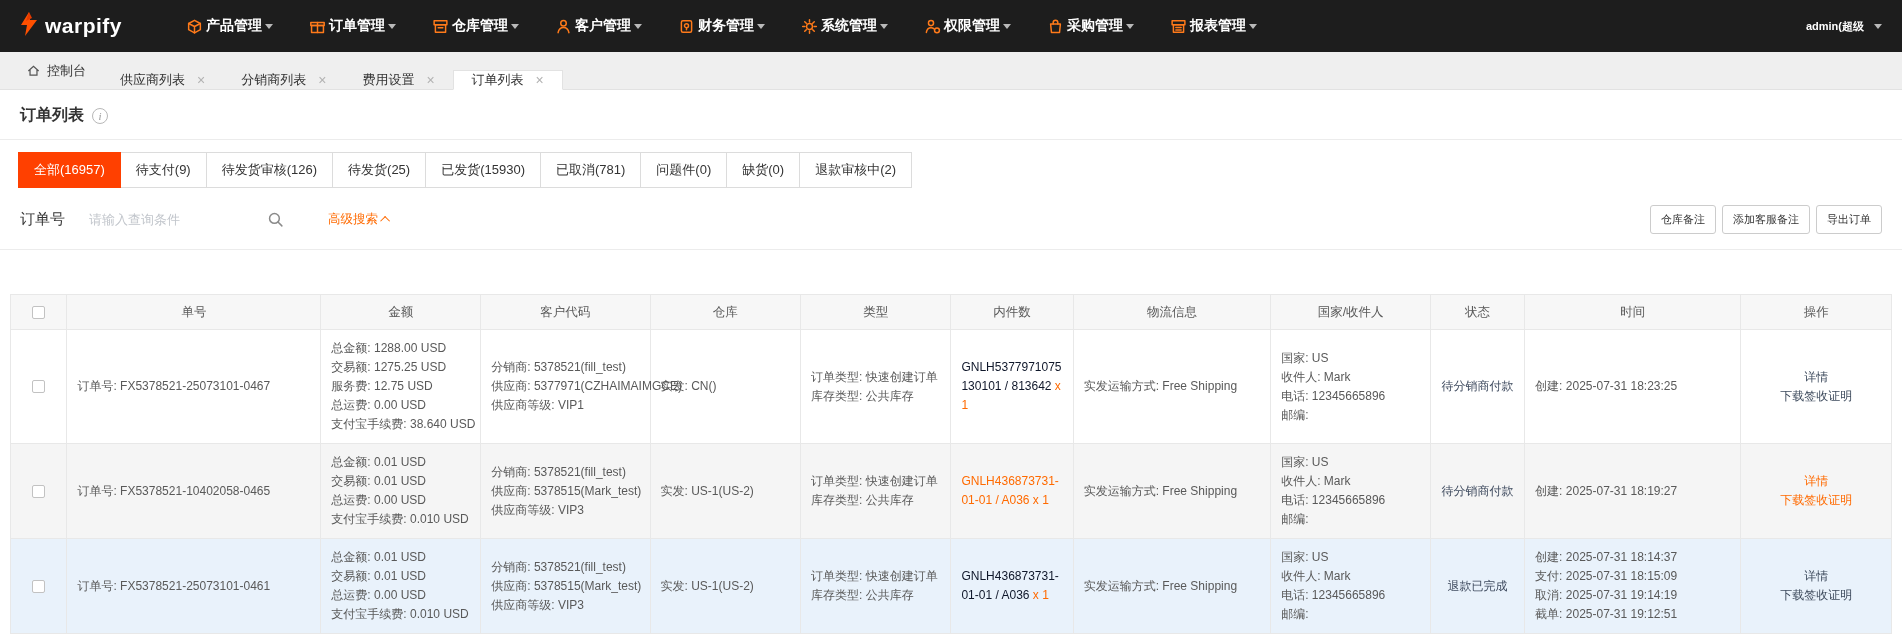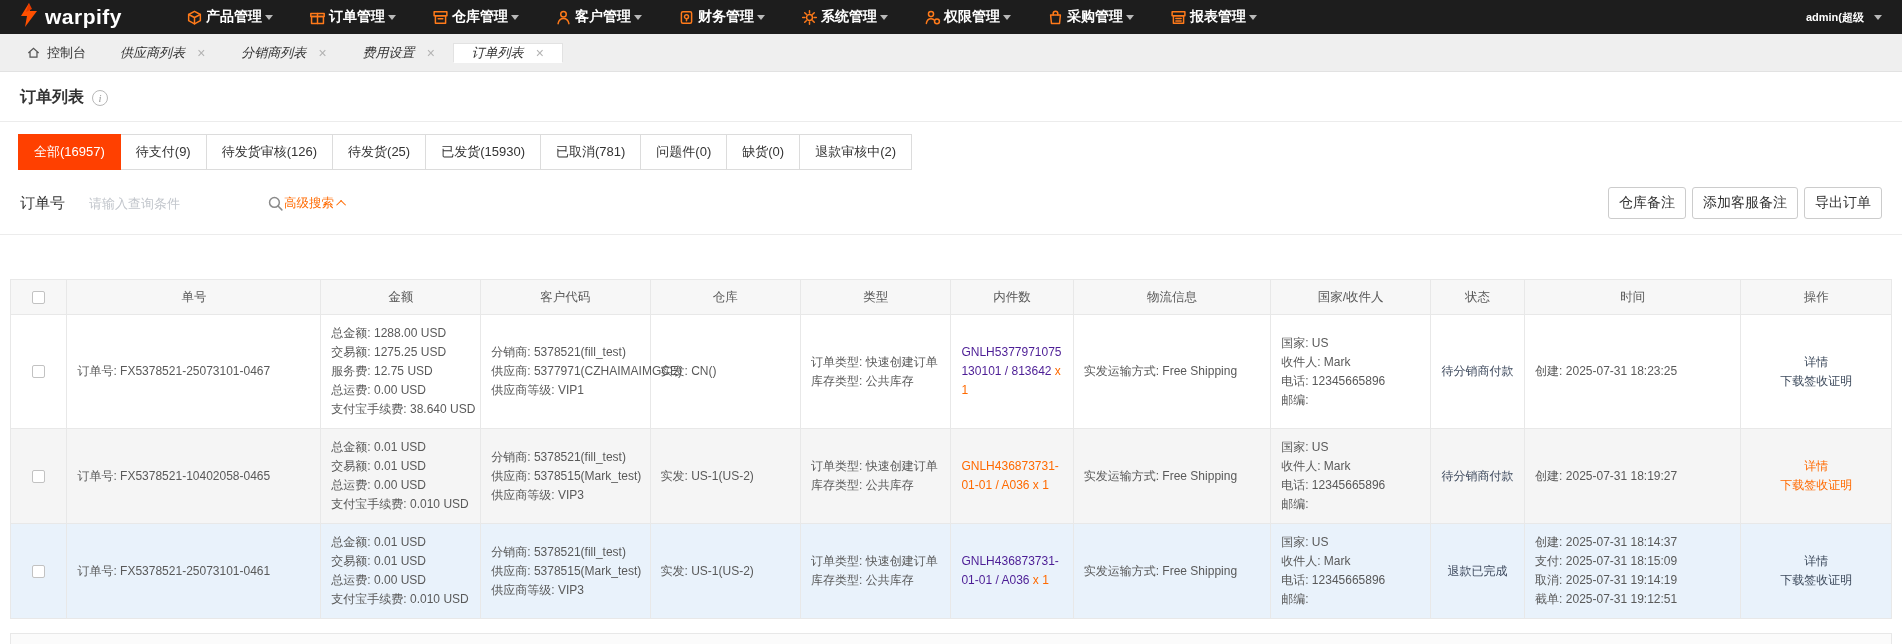--- a/index.html
+++ b/index.html
@@ -1,20 +1,20 @@
 <!DOCTYPE html>
 <html style="--accent: #ff4000; --orange: #ff6a00;"><head>
 <meta charset="utf-8">
 <style>
   :root{ --accent:#ff4000; --orange:#ff6a00; --border:#e8e8e8; }
   *{box-sizing:border-box;margin:0;padding:0;}
   html,body{width:1902px;height:644px;overflow:hidden;background:#fff;
     font-family:"Liberation Sans","DejaVu Sans",sans-serif;}
   
-  .navbar{height:34px;background:#1d1d1d;display:flex;align-items:center;padding:0 20px;}
+  .navbar{height:52px;background:#1d1d1d;display:flex;align-items:center;padding:0 20px;}
   .logo{display:flex;align-items:center;gap:5px;margin-right:64px;cursor:pointer;}
   .logo-text{color:#fff;font-size:21px;font-weight:bold;letter-spacing:.5px;}
   .nav-menus{display:flex;align-items:center;}
   .nav-item{display:flex;align-items:center;gap:3px;margin-right:36px;color:#fff;
     font-size:14px;font-weight:600;cursor:pointer;white-space:nowrap;}
   .nav-icon svg{width:17px;height:17px;display:block;stroke:#ff7a1a;fill:none;
     stroke-width:1.4;stroke-linecap:round;stroke-linejoin:round;}
   .caret-down{width:0;height:0;border-left:4px solid transparent;border-right:4px solid transparent;
     border-top:5px solid #b9b9b9;display:inline-block;}
   .nav-user{margin-left:auto;display:flex;align-items:center;gap:10px;color:#fff;font-size:11px;cursor:pointer;font-weight:bold;}
@@ -37,40 +37,40 @@
     margin-left:-1px;cursor:pointer;white-space:nowrap;position:relative;}
   .filter:first-child{margin-left:8px;}
   .filter.active{background:var(--accent);border-color:var(--accent);color:#fff;z-index:1;}
   
   .search-row{display:flex;align-items:center;padding:17px 20px 15px;border-bottom:1px solid #ececec;}
   .search-label{font-size:15px;color:#333;margin-right:24px;}
   .search-input{width:150px;border:none;outline:none;font-size:13px;color:#333;background:transparent;}
   .search-input::placeholder{color:#c2c6cc;}
   .search-btn{margin-left:28px;background:none;border:none;cursor:pointer;display:flex;}
   .search-btn svg{width:17px;height:17px;stroke:#8a8a8a;fill:none;stroke-width:1.4;stroke-linecap:round;}
-  .advanced{display:flex;align-items:center;gap:5px;color:var(--orange);
+  .advanced{margin-left:44px;display:flex;align-items:center;gap:5px;color:var(--orange);
     font-size:12.5px;cursor:pointer;}
   .caret-up{width:7px;height:7px;border-left:1.5px solid var(--orange);border-top:1.5px solid var(--orange);
     transform:rotate(45deg) translateY(2px);display:inline-block;}
   .actions{margin-left:auto;display:flex;gap:6px;}
-  .btn{border:1px solid #ccc;background:#fff;padding:6px 10px;font-size:14px;color:#333;
+  .btn{border:1px solid #ccc;background:#fff;padding:6px 10px;font-size:11px;color:#333;
     border-radius:3px;cursor:pointer;white-space:nowrap;}
   
   .table-wrap{margin:44px 10px 0;}
   table{width:100%;border-collapse:collapse;table-layout:fixed;font-size:12px;color:#595959;}
   th{background:#f7f7f7;border:1px solid var(--border);height:35px;font-weight:400;
     color:#595959;font-size:12.5px;text-align:center;}
   td{border:1px solid var(--border);padding:9px 10px;vertical-align:middle;line-height:19px;
     word-wrap:break-word;background:#fff;}
   tr.stripe td{background:#f5f5f5;}
   tr.selected td{background:#e9f2fb;}
   .cb{width:13px;height:13px;border:1px solid #c2c2c2;border-radius:2px;background:#fff;margin:0 auto;cursor:pointer;}
   .cell-line{white-space:nowrap;overflow:visible;}
   .parcel-cell{word-break:break-all;}
-  .parcel-text{color:#4c1d95;}
+  .parcel-text{color:#0f172a;}
   .parcel-cell.orange .parcel-text{color:var(--orange);}
   .qty{color:var(--orange);}
   .status-cell{text-align:center;color:#3f4b5f;}
   .ops-cell{text-align:center;}
   .op{color:#3d4a5c;cursor:pointer;}
   .ops-cell.orange .op{color:var(--orange);}
   .bottom-sliver{margin:14px 10px 0;height:24px;background:#fbfbfb;border:1px solid var(--border);border-bottom:none;}
 </style>
 </head>
 <body>
@@ -189,21 +189,21 @@
   </div>
 </div>
 
 <div class="tabbar">
   <div class="tab-home">
     <svg viewBox="0 0 16 16">
         <path d="M2.5 8.5L8 3.5l5.5 5M4.3 7.3V13h7.4V7.3"></path>
       </svg>
     <span>控制台</span>
   </div>
-  <div style="display:flex;align-items:center;font-style:italic;" id="tabs">
+  <div style="display:flex;align-items:flex-end;" id="tabs">
       <div class="tab">
         <span>供应商列表</span>
         <span class="close">×</span>
       </div>
       <div class="tab">
         <span>分销商列表</span>
         <span class="close">×</span>
       </div>
       <div class="tab">
         <span>费用设置</span>

